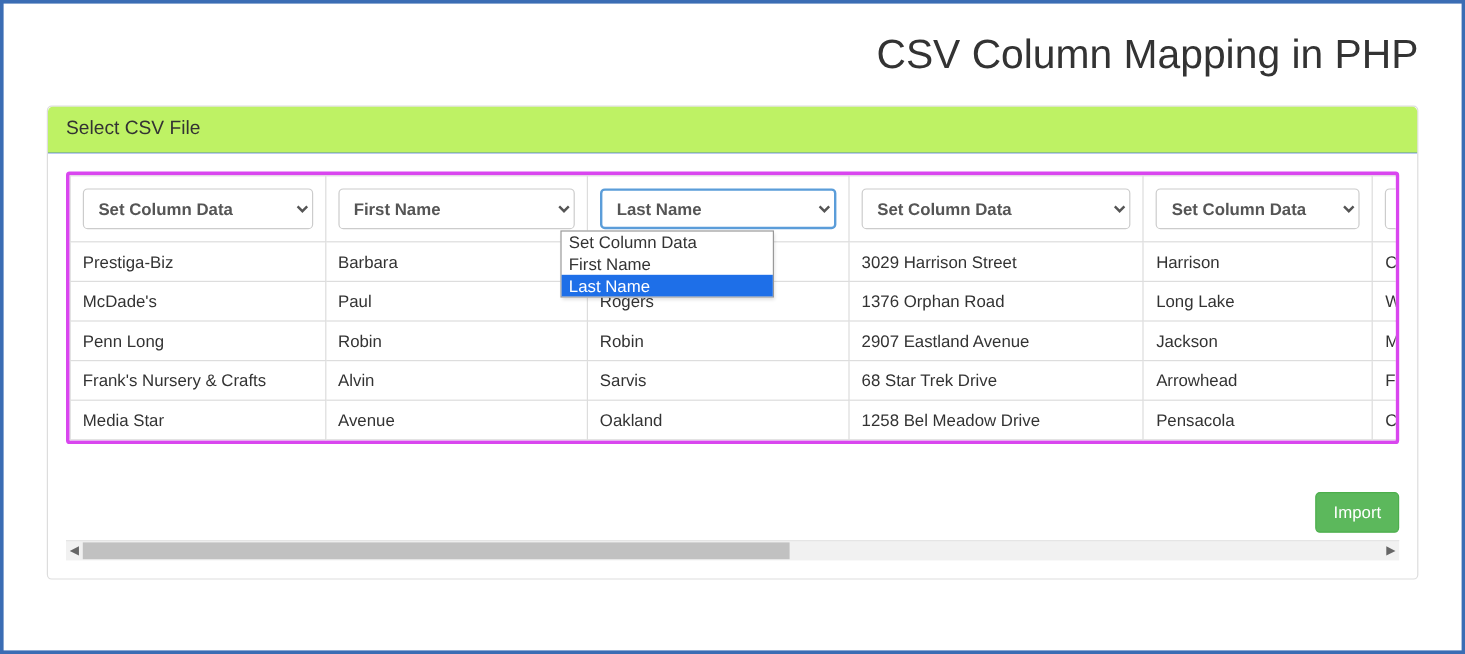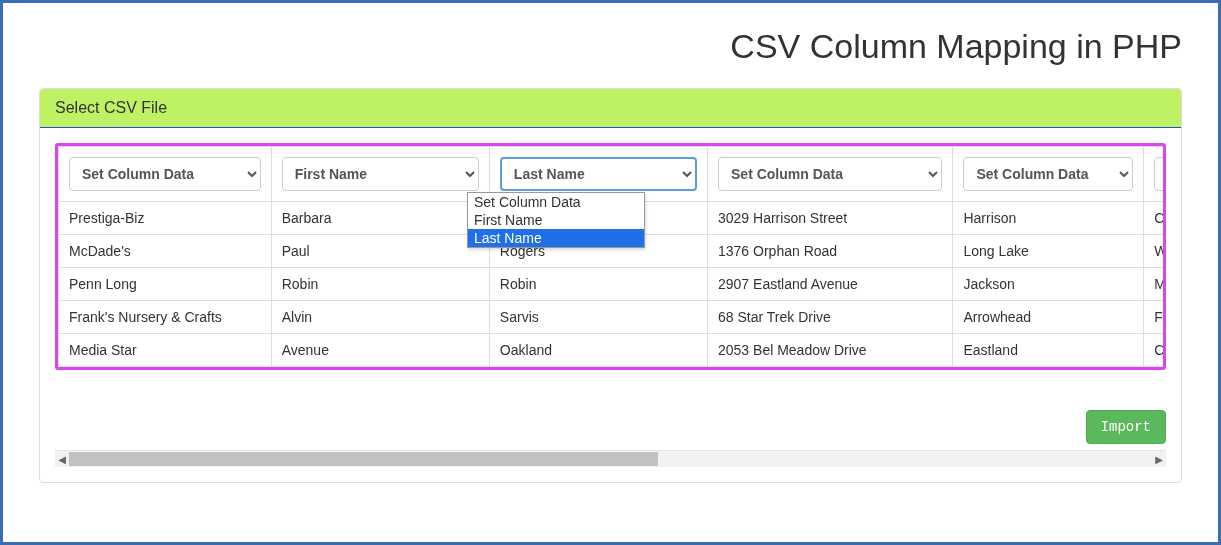--- a/index.html
+++ b/index.html
@@ -101,21 +101,20 @@
   .btn-import {
     background: #5cb85c;
     border: 1px solid #4cae4c;
     color: #fff;
     padding: 8px 14px;
     font-size: 14px;
     border-radius: 4px;
     cursor: pointer;
     float: right;
     margin-top: 40px;
-    font-family: Liberation Mono, monospace;
   }
   .hscroll {
     height: 17px;
     background: #f1f1f1;
     position: relative;
     margin-top: 6px;
     border-top: 1px solid #e5e5e5;
   }
   .hscroll .thumb {
     position: absolute;
@@ -190,22 +189,22 @@
                 <td class="col1">Alvin</td>
                 <td class="col2">Sarvis</td>
                 <td class="col3">68 Star Trek Drive</td>
                 <td class="col4">Arrowhead</td>
                 <td class="col5">FL</td>
               </tr>
               <tr>
                 <td class="col0">Media Star</td>
                 <td class="col1">Avenue</td>
                 <td class="col2">Oakland</td>
-                <td class="col3">2053 Bel Meadow Drive</td>
-                <td class="col4">Eastland</td>
+                <td class="col3">1258 Bel Meadow Drive</td>
+                <td class="col4">Pensacola</td>
                 <td class="col5">CA</td>
               </tr>
             </tbody>
         </table>
 
         <div class="dropdown-open" id="dd" style="left:409px; top:46px; width:178px;">
         <div class="opt">Set Column Data</div>
             <div class="opt">First Name</div>
             <div class="opt selected">Last Name</div>
           </div>

